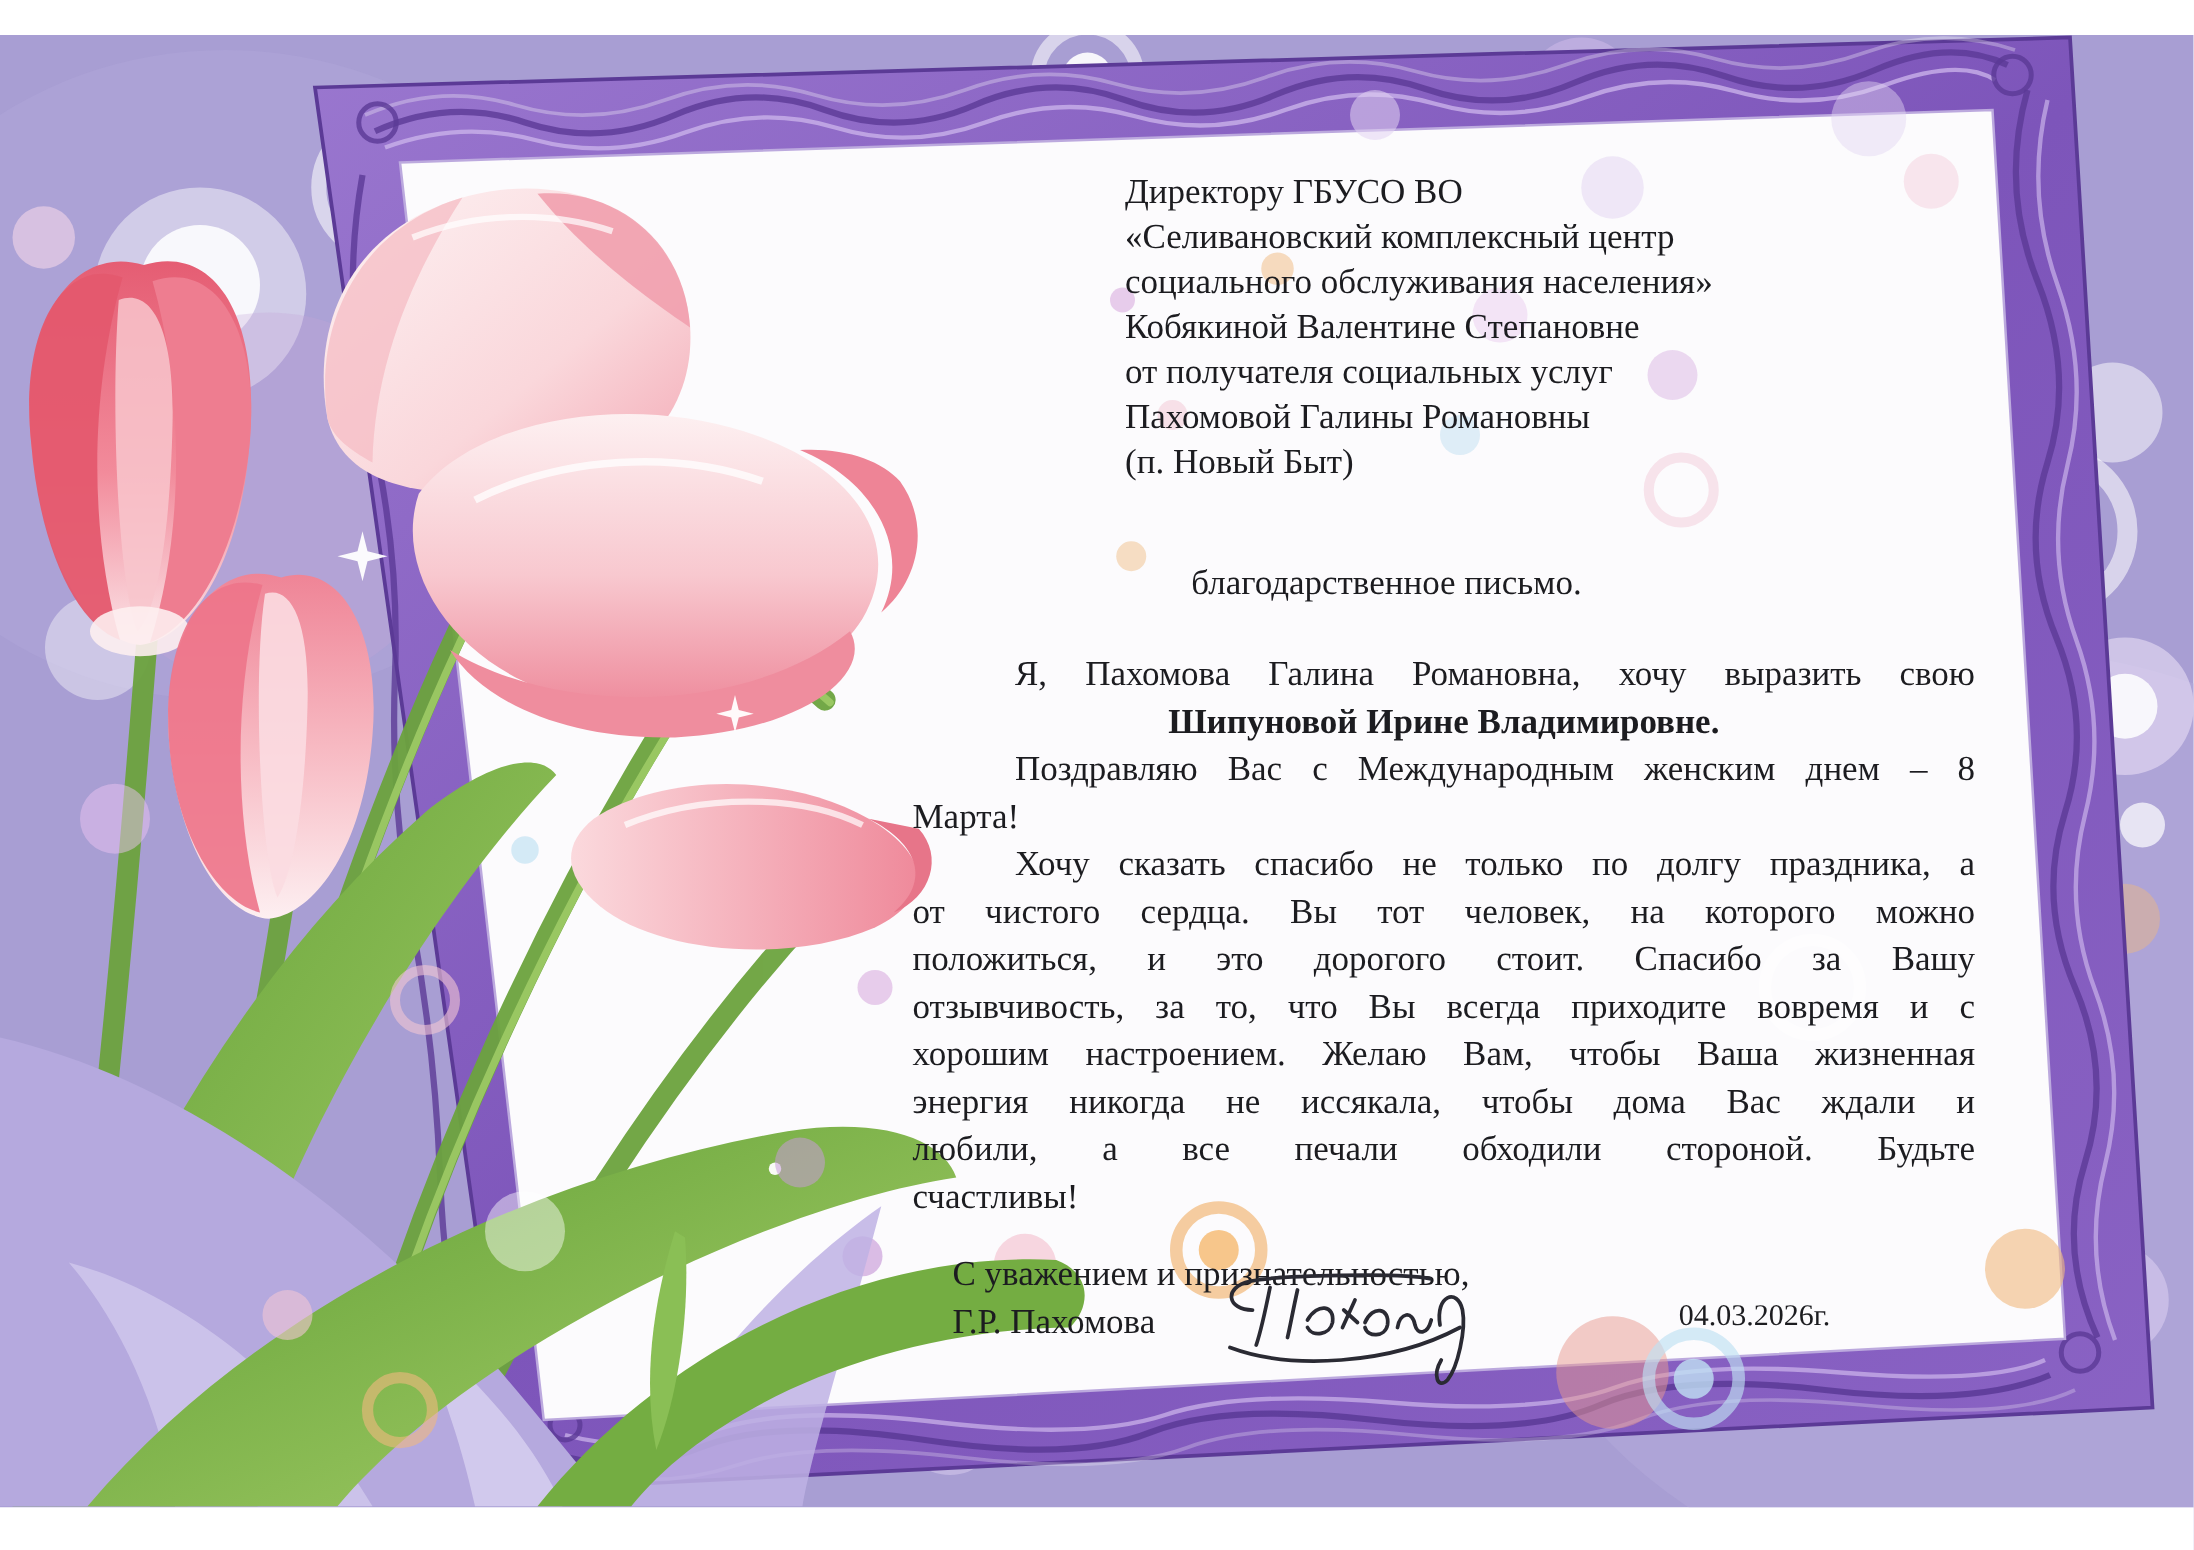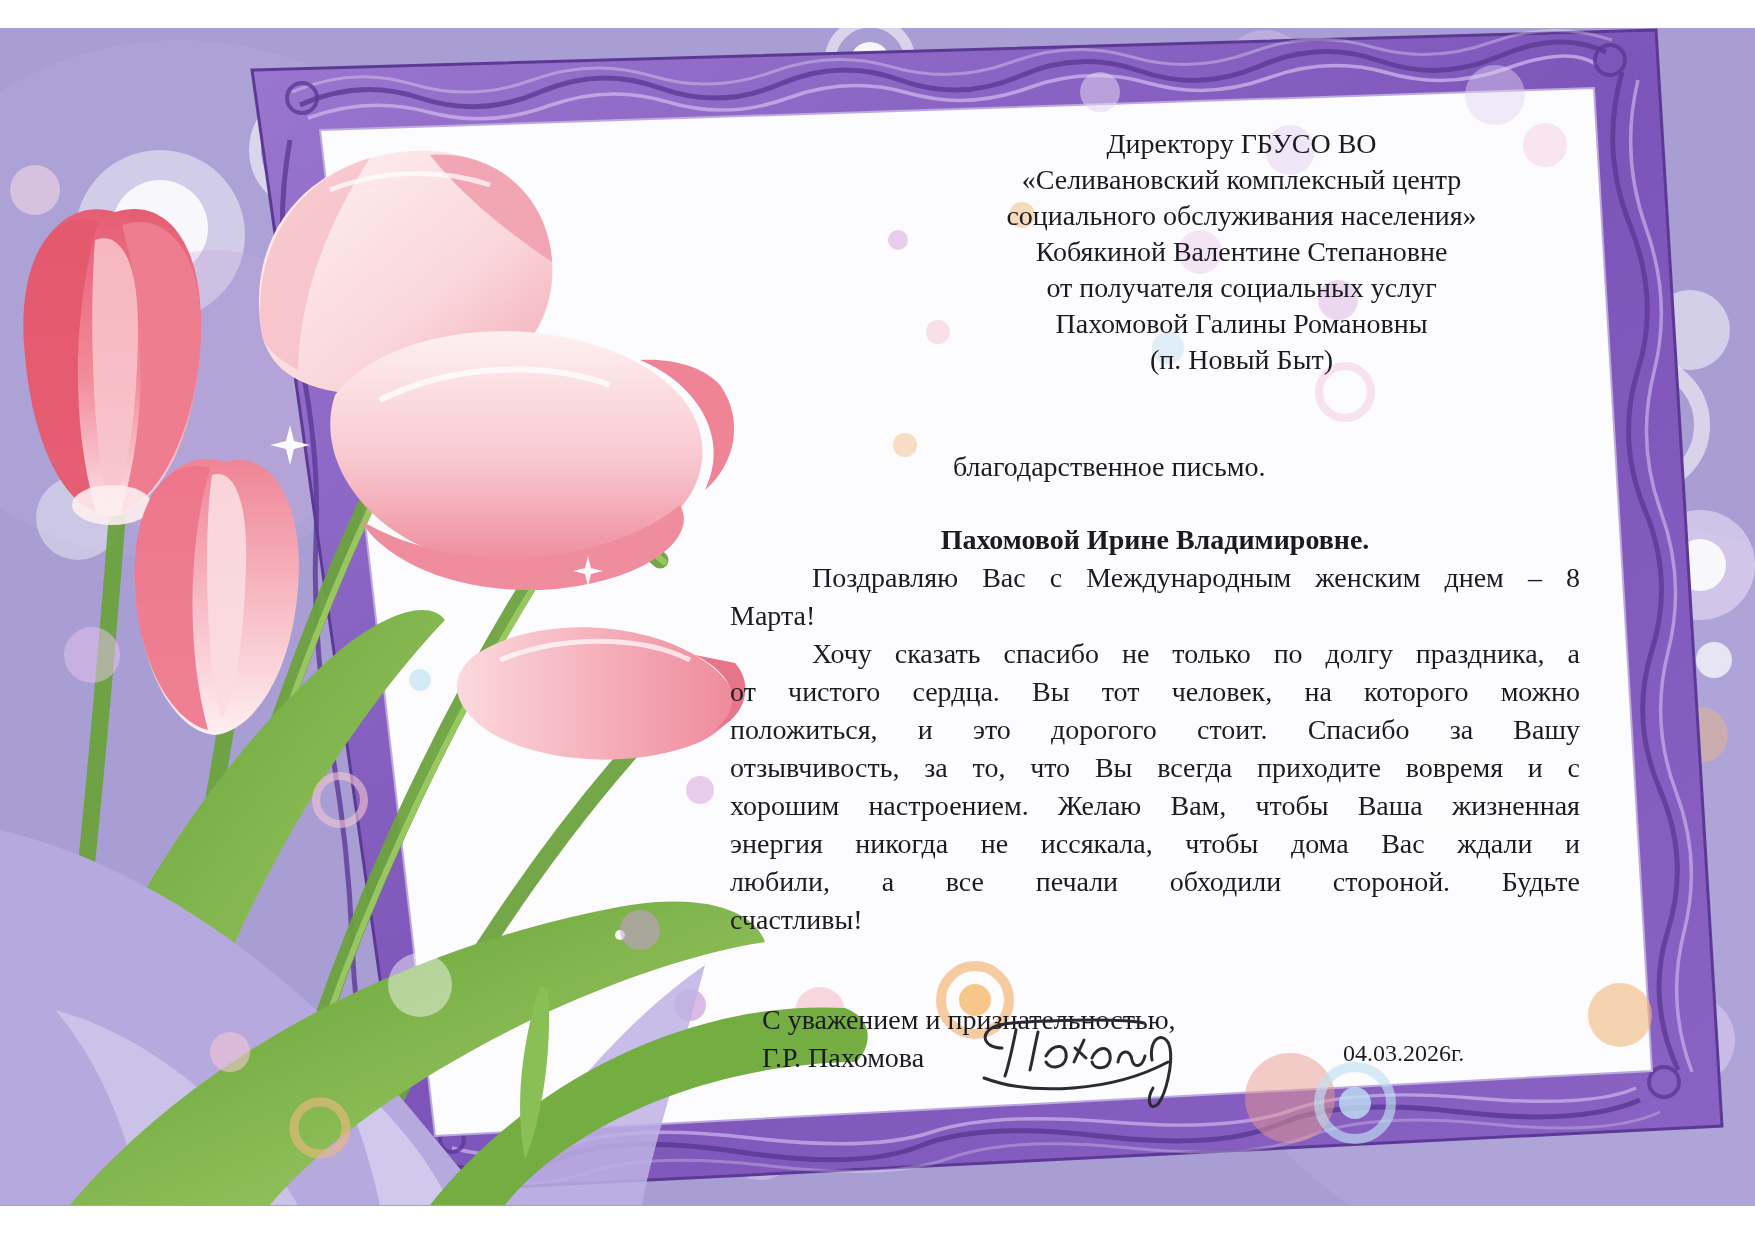--- a/index.html
+++ b/index.html
@@ -2,21 +2,21 @@
 <html><head>
 <meta charset="utf-8">
 <style>
   html,body{margin:0;padding:0;background:#ffffff;}
   .page{
     position:relative;width:1755px;height:1240px;background:#ffffff;overflow:hidden;
     font-family:"Liberation Serif","DejaVu Serif",serif;color:#1c1c20;
   }
   svg.decor{position:absolute;left:0;top:0;width:1755px;height:1240px;}
   .txt{position:absolute;}
-  .recipient{left:900px;top:126px;width:683px;text-align:center;font-size:28px;line-height:36px;}
+  .recipient{left:900px;top:136px;width:683px;text-align:left;font-size:28px;line-height:36px;}
   .letter-title{left:953px;top:451px;font-size:28px;}
   .bodyblock{left:730px;top:521px;width:850px;font-size:28px;line-height:38px;}
   .bodyblock .ln{height:38px;white-space:normal;}
   .j{text-align:justify;text-align-last:justify;}
   .ind{padding-left:82px;}
   .cb{text-align:center;font-weight:700;}
   .close1{left:762px;top:1004px;font-size:28px;}
   .close2{left:762px;top:1042px;font-size:28px;}
   .dateline{left:1343px;top:1040px;font-size:24px;}
   .sig{position:absolute;left:972px;top:1006px;width:210px;height:110px;}
@@ -238,21 +238,22 @@
     <div>социального обслуживания населения»</div>
     <div>Кобякиной Валентине Степановне</div>
     <div>от получателя социальных услуг</div>
     <div>Пахомовой Галины Романовны</div>
     <div>(п. Новый Быт)</div>
   </div>
 
   <div class="txt letter-title">благодарственное письмо.</div>
 
   <div class="txt bodyblock">
-    <div class="ln cb">Пахомовой Ирине Владимировне.</div>
+    <div class="ln j ind">Я, Пахомова Галина Романовна, хочу выразить свою</div>
+    <div class="ln cb">Шипуновой Ирине Владимировне.</div>
     <div class="ln j ind">Поздравляю Вас с Международным женским днем – 8</div>
     <div class="ln">Марта!</div>
     <div class="ln j ind">Хочу сказать спасибо не только по долгу праздника, а</div>
     <div class="ln j">от чистого сердца. Вы тот человек, на которого можно</div>
     <div class="ln j">положиться, и это дорогого стоит. Спасибо за Вашу</div>
     <div class="ln j">отзывчивость, за то, что Вы всегда приходите вовремя и с</div>
     <div class="ln j">хорошим настроением. Желаю Вам, чтобы Ваша жизненная</div>
     <div class="ln j">энергия никогда не иссякала, чтобы дома Вас ждали и</div>
     <div class="ln j">любили, а все печали обходили стороной. Будьте</div>
     <div class="ln">счастливы!</div>

